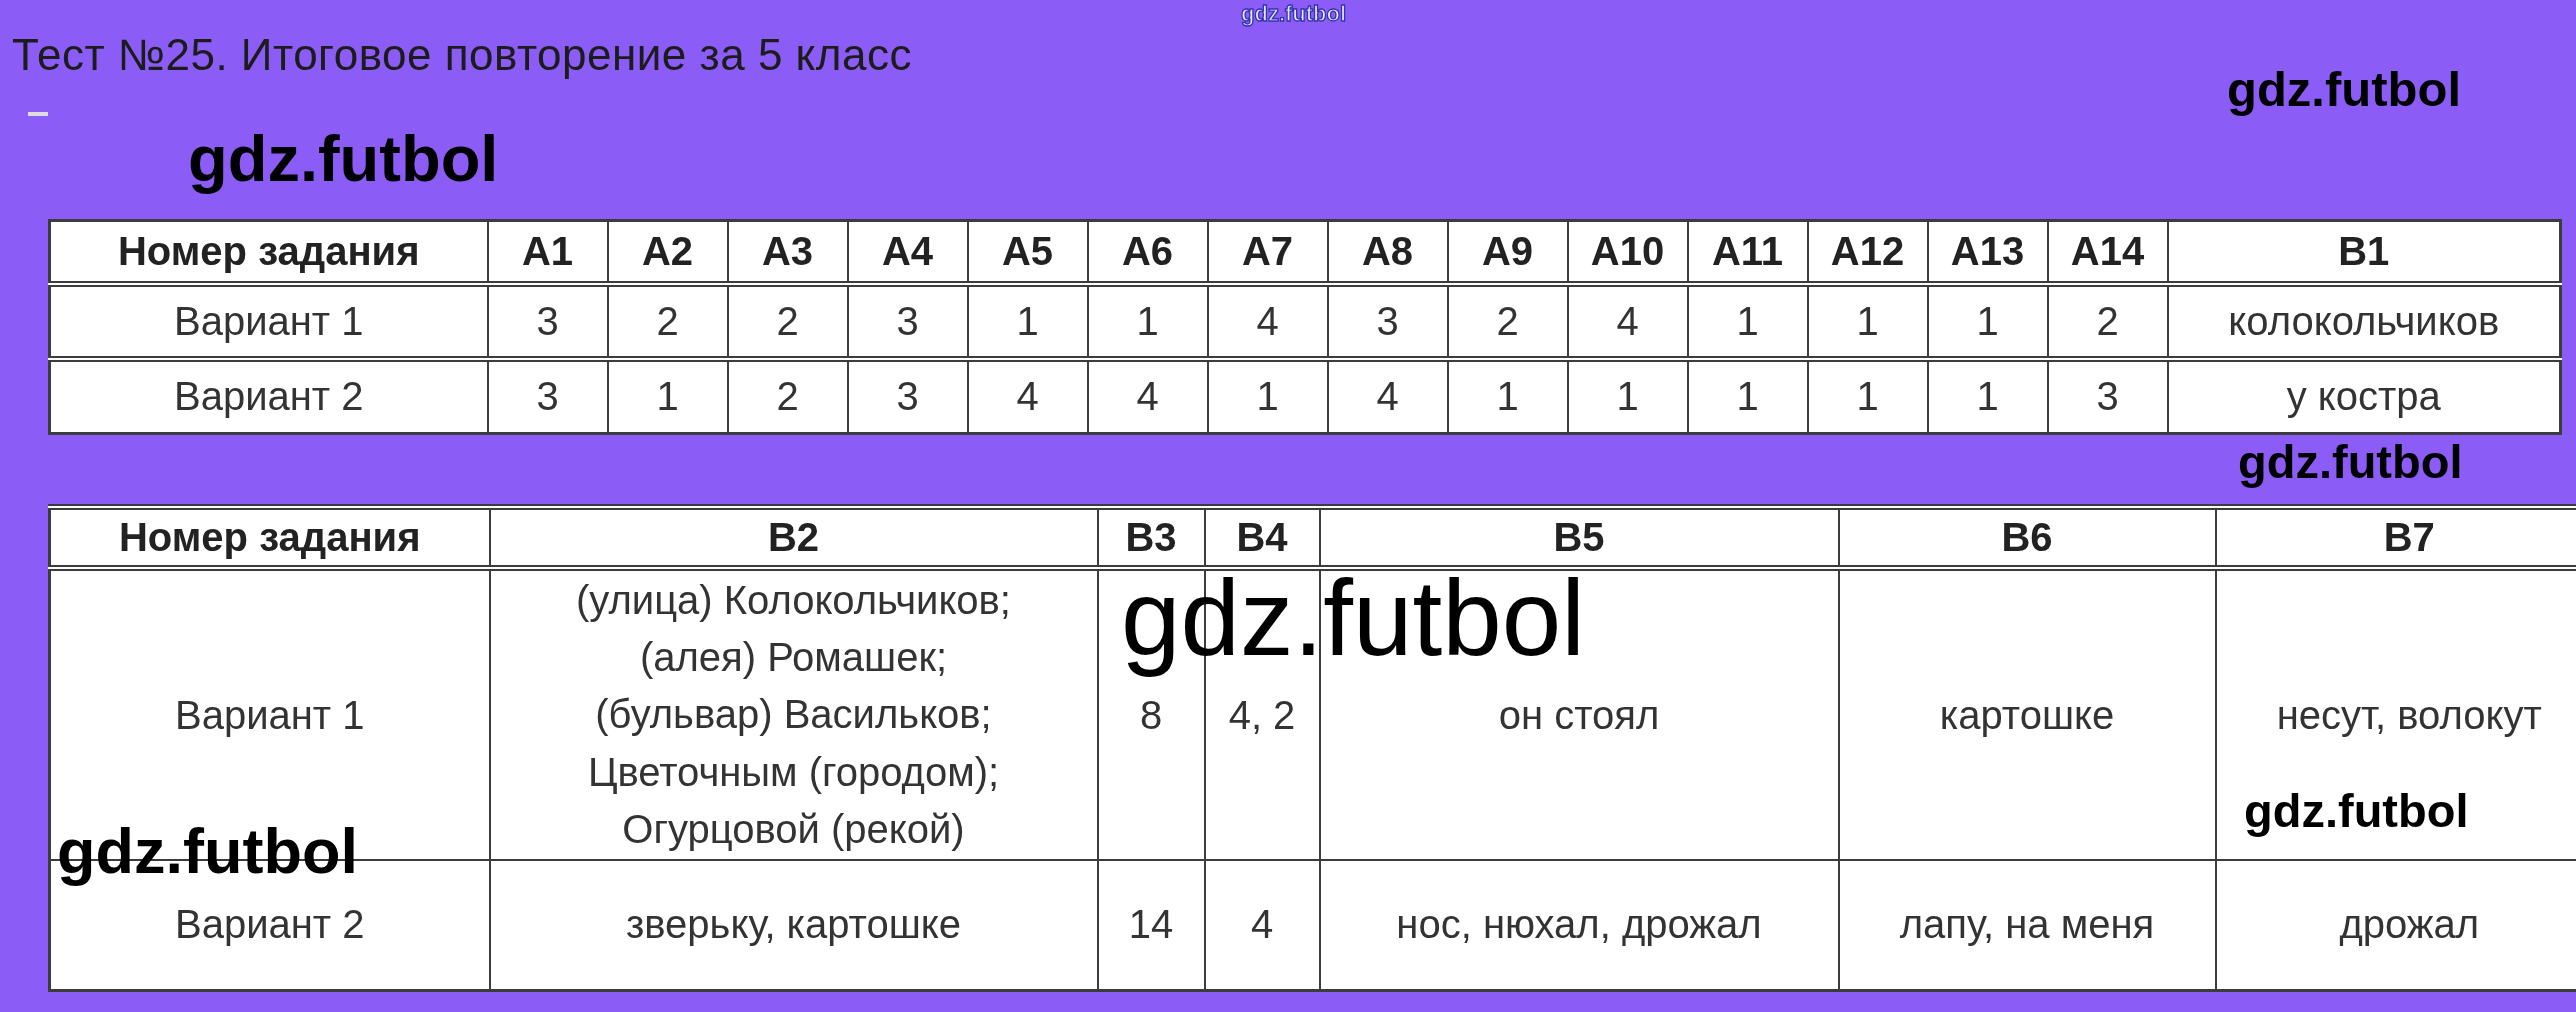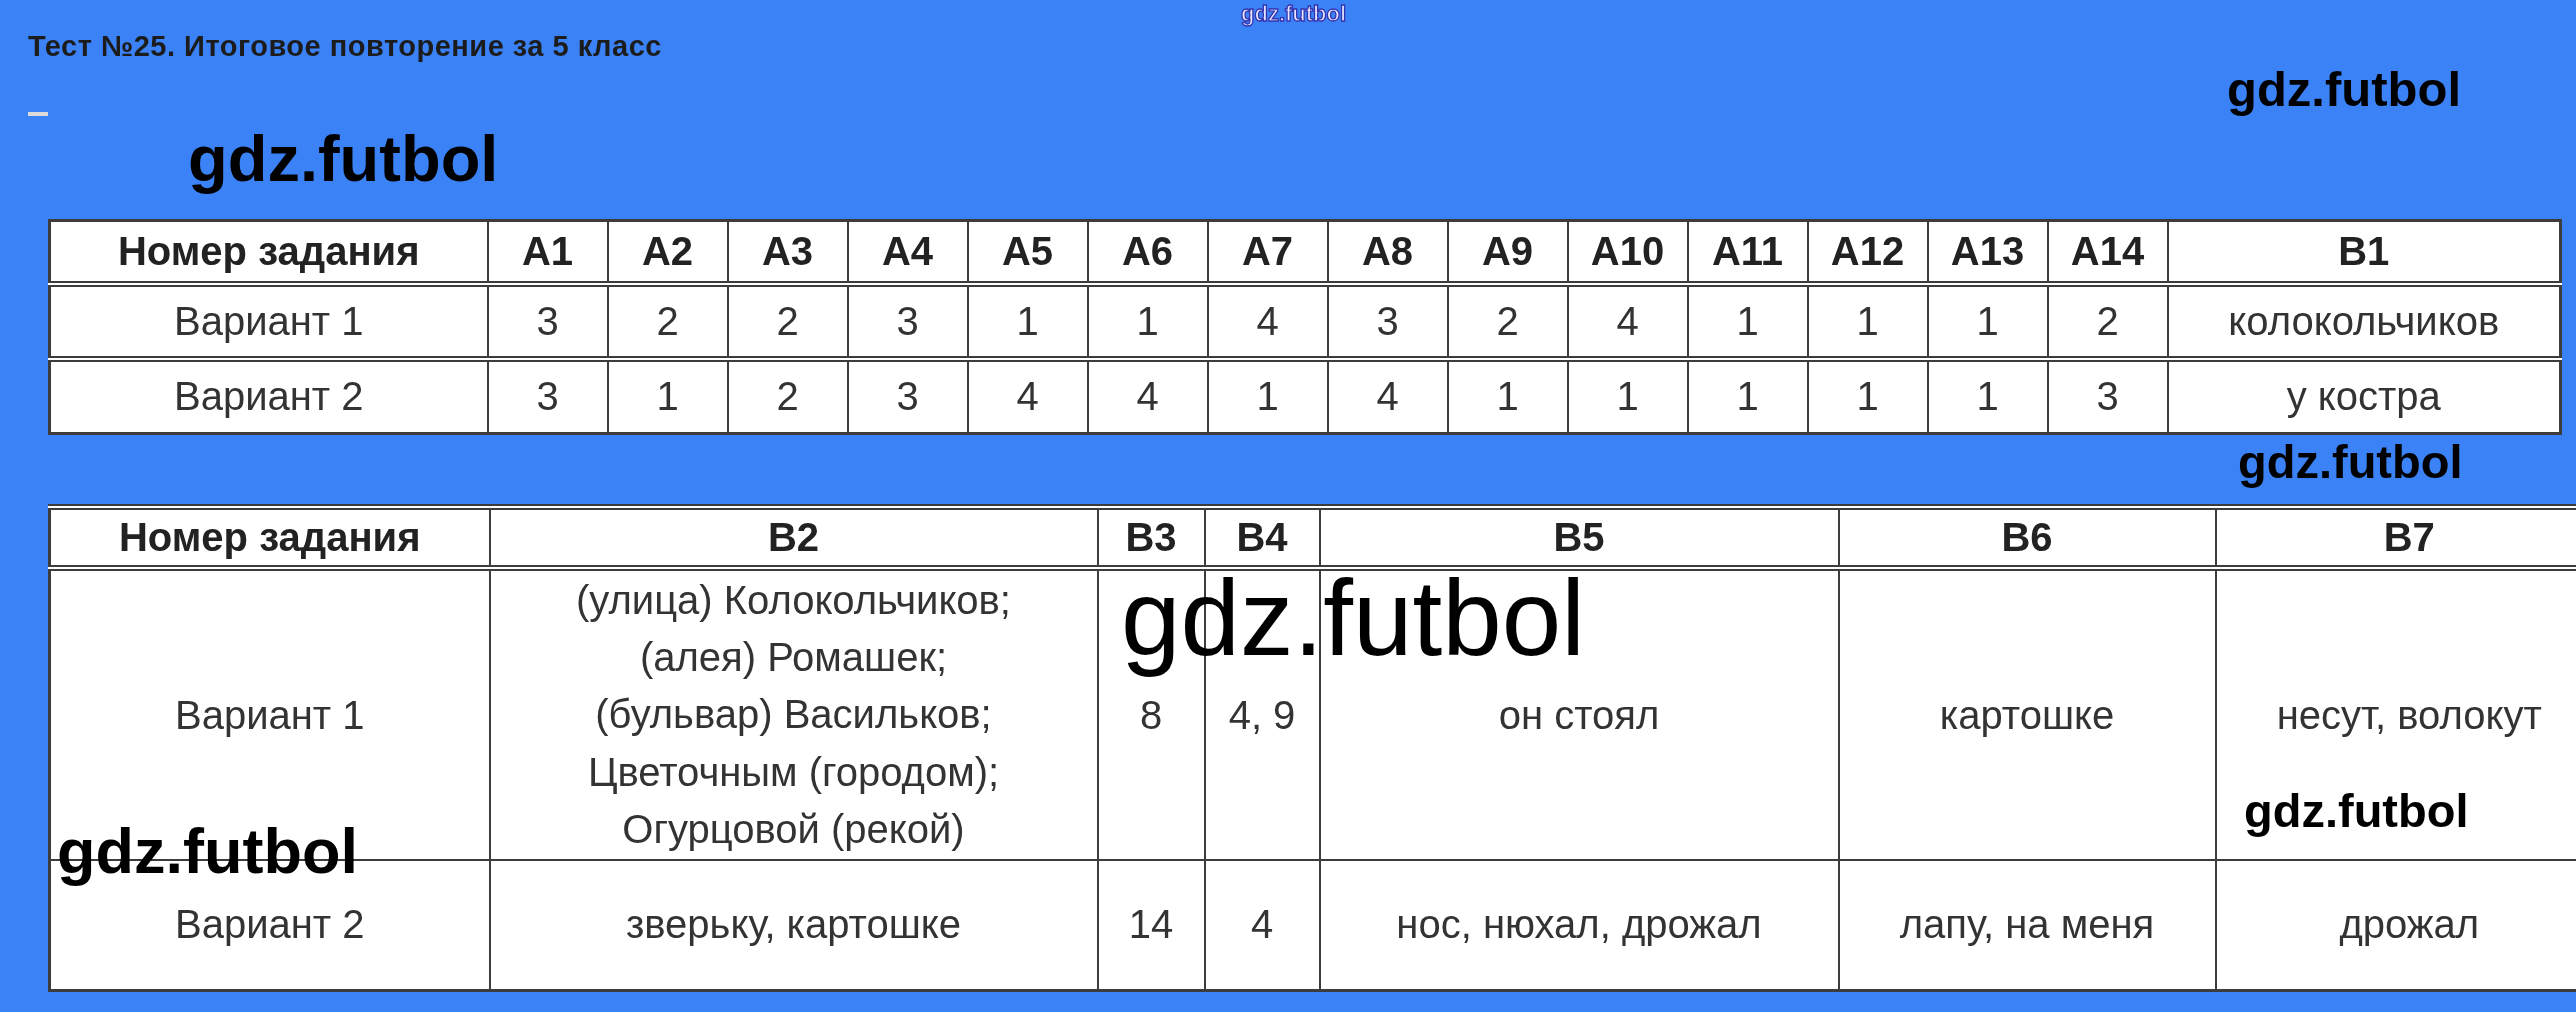--- a/index.html
+++ b/index.html
@@ -1,21 +1,21 @@
 <!DOCTYPE html>
 <html><head>
 <meta charset="utf-8">
 <style>
   html,body{margin:0;padding:0;background:#ffffff;}
   body{font-family:"Liberation Sans", sans-serif;color:#2f2f2f;}
-  #canvas{position:relative;width:2576px;height:1012px;background:#3b82f6;overflow:hidden;}
+  #canvas{position:relative;width:2576px;height:1012px;background:#8b5cf6;overflow:hidden;}
 
   .page-title{
-    position:absolute;left:28px;top:30px;
-    font-size:29px;font-weight:bold;color:#1c1c1c;letter-spacing:0.5px;
+    position:absolute;left:12px;top:30px;
+    font-size:44px;font-weight:normal;color:#1c1c1c;letter-spacing:0.5px;
   }
   .dash-artifact{
     position:absolute;left:28px;top:112px;width:20px;height:4px;background:#dcdcdc;
   }
 
   
   .wm{position:absolute;color:#000;white-space:nowrap;line-height:1;}
   .wm-top-center{
     left:1241px;top:3px;font-size:22px;font-weight:bold;
     color:#e8e8ff;-webkit-text-stroke:1.3px #3434b0;
@@ -167,21 +167,21 @@
       <th>В7</th>
     </tr>
     <tr class="body-row-1">
       <td>Вариант 1</td>
       <td class="multiline">(улица) Колокольчиков;
 (алея) Ромашек;
 (бульвар) Васильков;
 Цветочным (городом);
 Огурцовой (рекой)</td>
       <td>8</td>
-      <td>4, 9</td>
+      <td>4, 2</td>
       <td>он стоял</td>
       <td>картошке</td>
       <td>несут, волокут</td>
     </tr>
     <tr class="body-row-2">
       <td>Вариант 2</td>
       <td>зверьку, картошке</td>
       <td>14</td>
       <td>4</td>
       <td>нос, нюхал, дрожал</td>

